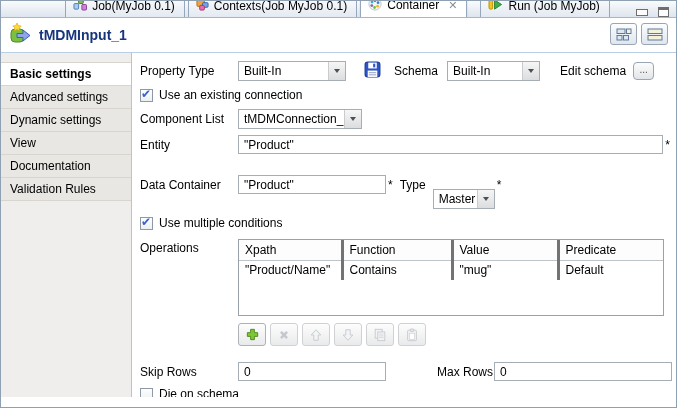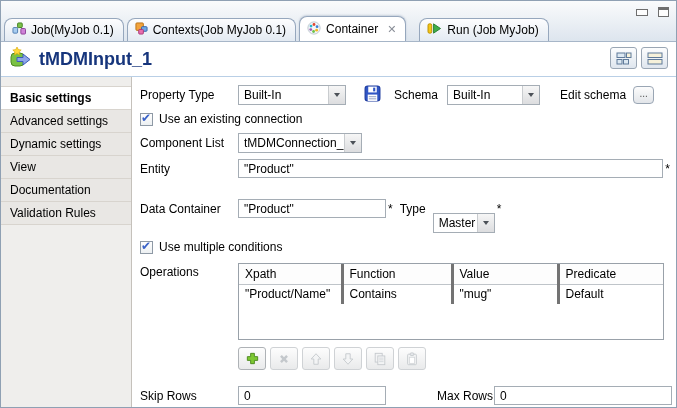--- a/index.html
+++ b/index.html
@@ -1,31 +1,31 @@
 <!DOCTYPE html>
 <html><head>
 <meta charset="utf-8">
 <style>
   * { box-sizing: border-box; margin: 0; padding: 0; }
   body { background:#e8e8e8; font-family:"Liberation Sans","DejaVu Sans",sans-serif; font-size:12px; color:#000; }
   .window { width:677px; height:408px; background:#fff; border:1px solid #8fa0b3; position:relative; overflow:hidden; }
 
   
-  .tabbar { height:41px; background:linear-gradient(#fafbfc,#dde5ee); border-bottom:1px solid #a7b6c8; display:flex; align-items:flex-end; padding:2px 2px 0 3px; position:relative; }
+  .tabbar { height:17px; background:linear-gradient(#fafbfc,#dde5ee); border-bottom:1px solid #a7b6c8; display:flex; align-items:flex-end; padding:2px 2px 0 3px; position:relative;justify-content:center; }
   .tab { display:flex; align-items:center; gap:5px; height:23px; padding:0 9px 0 7px; border:1px solid #96a7bd; border-bottom:none; border-radius:8px 8px 0 0; background:linear-gradient(#fdfdfe,#e3eaf2); margin-right:3px; white-space:nowrap; cursor:default; }
   .tab.checked { background:#fff; height:25px; box-shadow:0 -1px 2px rgba(120,140,170,.35); z-index:2; }
   .tab-gap { width:10px; }
   .tab-close { color:#8a8f98; font-size:11px; margin-left:4px; line-height:1; }
   .win-controls { position:absolute; right:7px; top:6px; display:flex; gap:10px; align-items:center; }
   .ic-min { width:12px; height:7px; border:1px solid #6e6e6e; background:#fdfdfd; }
   .ic-max { width:11px; height:10px; border:1px solid #6e6e6e; border-top:3px solid #6e6e6e; background:#fdfdfd; }
 
   
   .header { height:35px; display:flex; align-items:center; padding:0 8px; background:#fff; border-bottom:1px solid #b9cfe6; position:relative; }
-  .title { font-size:18px; font-weight:bold; color:#16357c; margin-left:7px; }
+  .title { font-size:14px; font-weight:bold; color:#16357c; margin-left:7px; }
   .layout-btns { position:absolute; right:8px; top:5px; display:flex; gap:4px; }
   .lay-btn { width:27px; height:22px; border:1px solid #9aa6b4; border-radius:3px; background:linear-gradient(#fcfdfe,#dfe6ee); display:flex; align-items:center; justify-content:center; }
 
   
   .body { display:flex; height:344px; }
   .sidebar { width:131px; background:#efeeec; border-right:1px solid #c5c1bb; padding-top:9px; flex-shrink:0; }
   .side-list { border-top:1px solid #d8d4ce; }
   .side-item { height:23px; line-height:22px; padding-left:9px; border-bottom:1px solid #d8d4ce; background:#e9e7e4; cursor:default; }
   .side-item.checked { background:#fff; font-weight:bold; }
 

